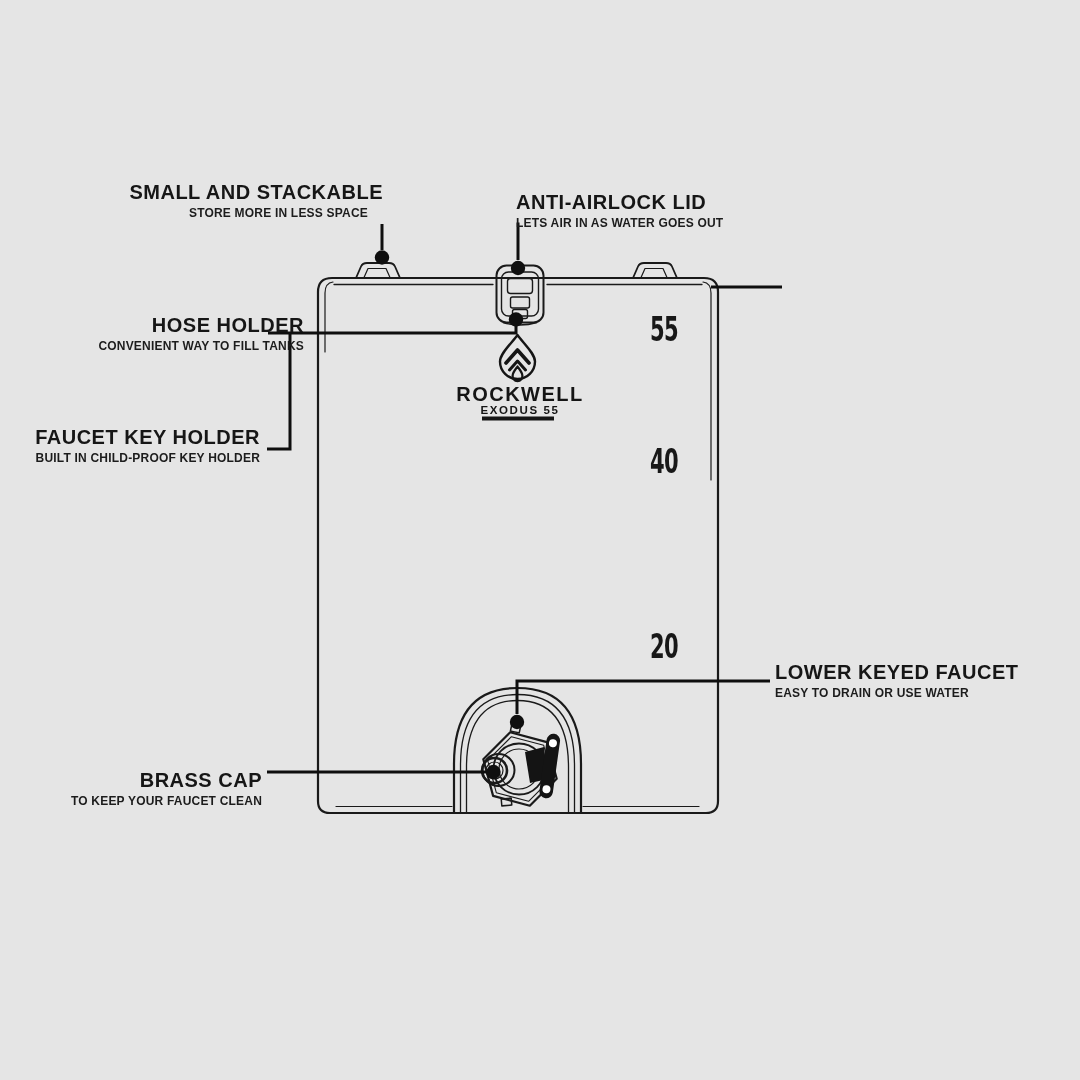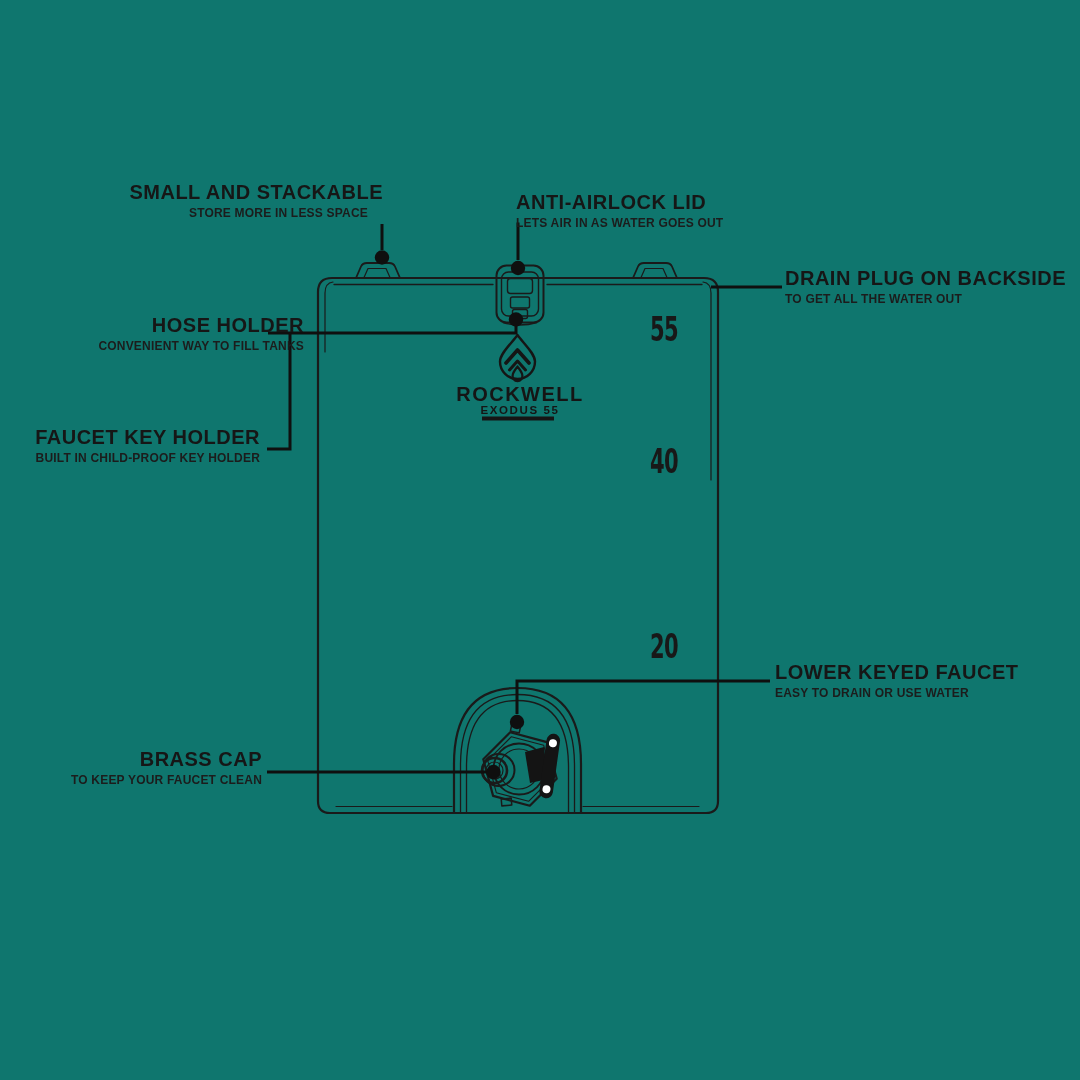--- a/index.html
+++ b/index.html
@@ -1,33 +1,33 @@
 <!DOCTYPE html>
 <html><head>
 <meta charset="utf-8">
 <style>
   html,body{margin:0;padding:0;background:#ffffff;}
   .canvas{
-    position:relative;width:1080px;height:1080px;background:#0f766e;overflow:hidden;
+    position:relative;width:1080px;height:1080px;background:#e5e5e5;overflow:hidden;
     font-family:"Liberation Sans",sans-serif;color:#111111;
   }
   .artwork{position:absolute;left:0;top:0;width:1080px;height:1080px;}
   .callout{position:absolute;white-space:nowrap;}
   .callout .t{font-size:20px;font-weight:700;letter-spacing:0.5px;line-height:24px;color:#161616;}
   .callout .s{font-size:12px;font-weight:600;letter-spacing:0.2px;line-height:17px;margin-top:1px;color:#1c1c1c;}
   .align-r{text-align:right;}
   .align-l{text-align:left;}
   .c-small{right:697px;top:180px;}
   .c-small .s{margin-right:15px;}
   .c-lid{left:516px;top:190px;}
   .c-drain{left:785px;top:266px;}
   .c-hose{right:776px;top:313px;}
   .c-key{right:820px;top:425px;}
   .c-faucet{left:775px;top:660px;}
-  .c-brass{right:818px;top:747px;}
+  .c-brass{right:818px;top:768px;}
   .brand{
     position:absolute;left:420px;top:385px;width:200px;text-align:center;
     font-size:20px;font-weight:700;letter-spacing:1.5px;line-height:18px;color:#151515;
   }
   .model{
     position:absolute;left:420px;top:404px;width:200px;text-align:center;
     font-size:11.5px;font-weight:700;letter-spacing:1.6px;line-height:12px;color:#151515;
   }
   .gal{
     position:absolute;width:64px;text-align:center;
@@ -128,24 +128,20 @@
   <div class="callout c-small align-r">
     <div class="t">SMALL AND STACKABLE</div>
     <div class="s">STORE MORE IN LESS SPACE</div>
   </div>
 
   <div class="callout c-lid align-l">
     <div class="t">ANTI-AIRLOCK LID</div>
     <div class="s">LETS AIR IN AS WATER GOES OUT</div>
   </div>
 
-  <div class="callout c-drain align-l">
-    <div class="t">DRAIN PLUG ON BACKSIDE</div>
-    <div class="s">TO GET ALL THE WATER OUT</div>
-  </div>
 
   <div class="callout c-hose align-r">
     <div class="t">HOSE HOLDER</div>
     <div class="s">CONVENIENT WAY TO FILL TANKS</div>
   </div>
 
   <div class="callout c-key align-r">
     <div class="t">FAUCET KEY HOLDER</div>
     <div class="s">BUILT IN CHILD-PROOF KEY HOLDER</div>
   </div>

